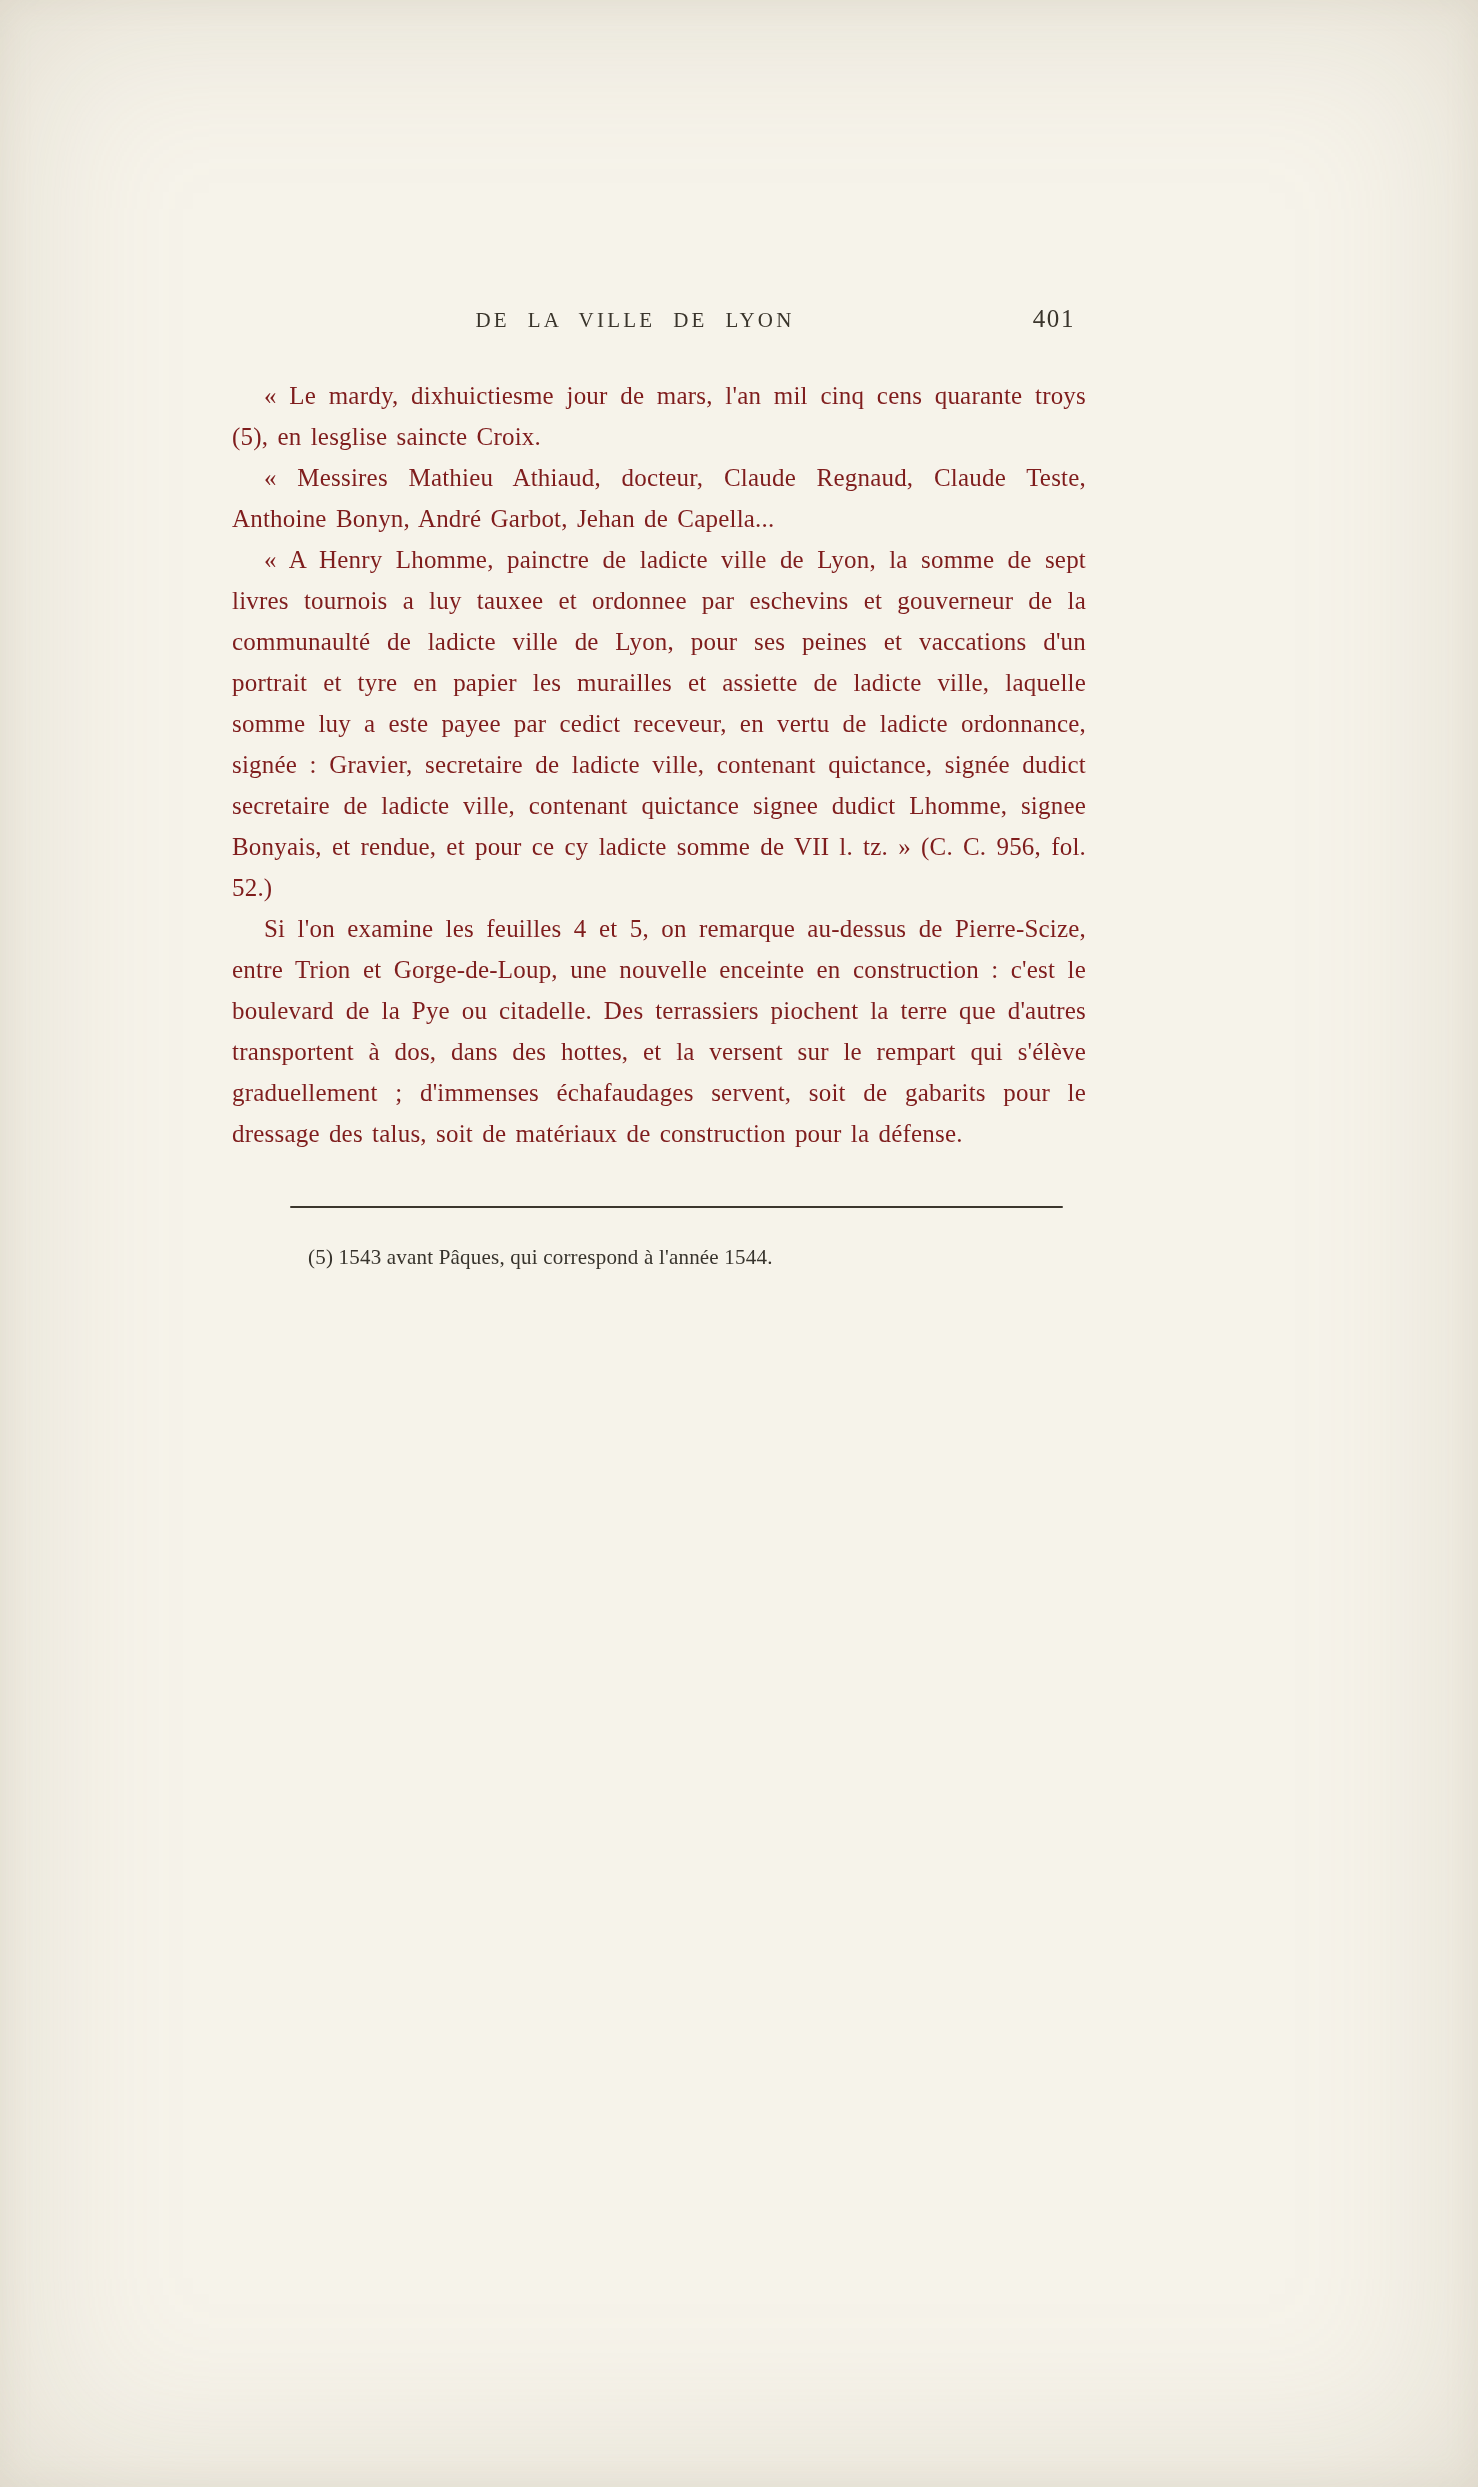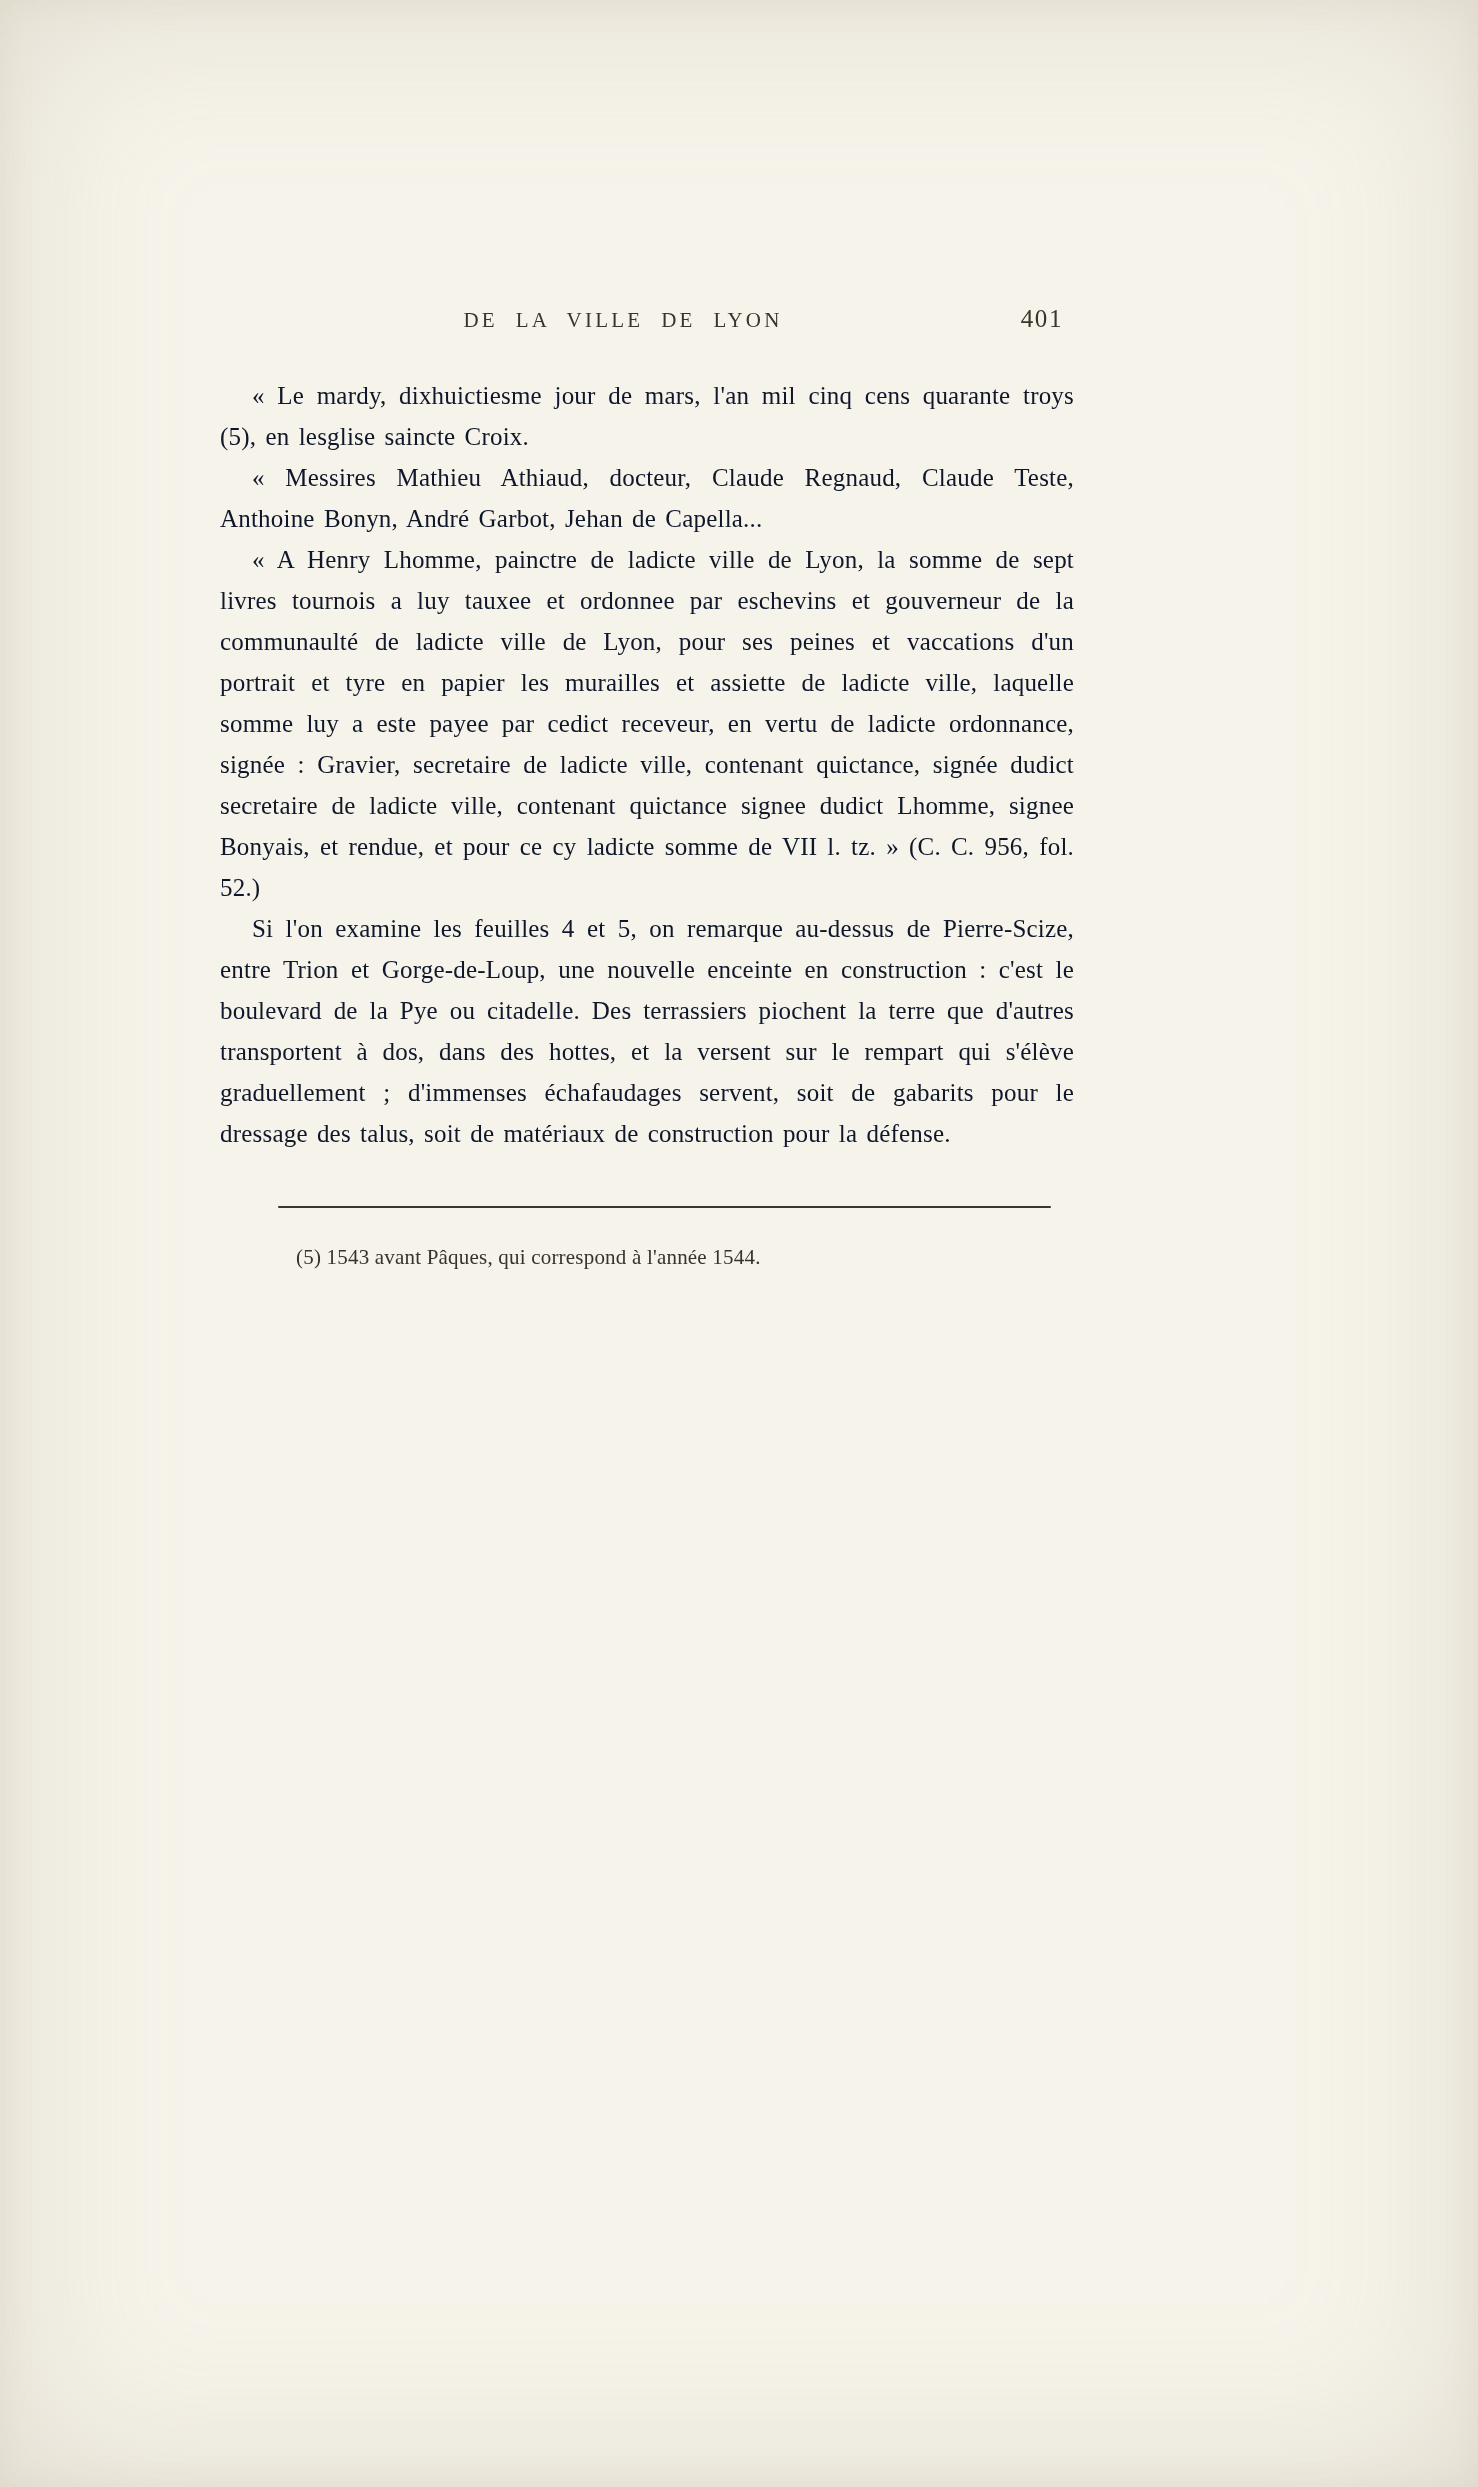--- a/index.html
+++ b/index.html
@@ -14,21 +14,21 @@
     margin: 0 auto;
     background: #f6f3ea;
     box-shadow: inset 0 0 174px rgba(170, 158, 132, 0.28),
                 inset 0 0 32px rgba(190, 180, 158, 0.18);
     font-family: "Liberation Serif", "DejaVu Serif", serif;
     color: #332f28;
     overflow: hidden;
   }
   .content {
     position: absolute;
-    left: 220px;
+    left: 232px;
     top: 308px;
     width: 854px;
   }
   .header {
     position: relative;
     height: 35px;
     margin-bottom: 32px;
   }
   .running-title {
     display: block;
@@ -49,21 +49,21 @@
     color: #3a352c;
   }
   .para {
     margin: 0;
     text-indent: 32px;
     text-align: justify;
     font-size: 25px;
     line-height: 41px;
     word-spacing: 2.8px;
     letter-spacing: 0.2px;
-    color: #0f172a;
+    color: #7f1d1d;
   }
   .footnote-rule {
     margin-top: 52px;
     margin-left: 58px;
     width: 773px;
     height: 2.4px;
     background: #3b362d;
     border-radius: 1.6px;
   }
   .footnote {

